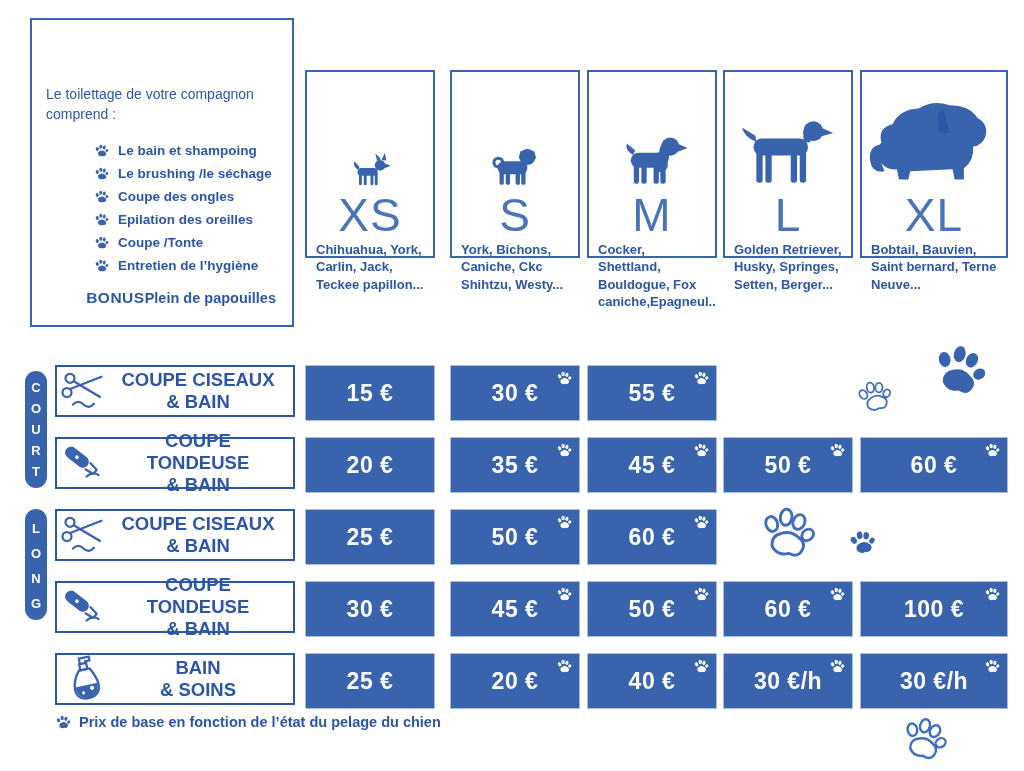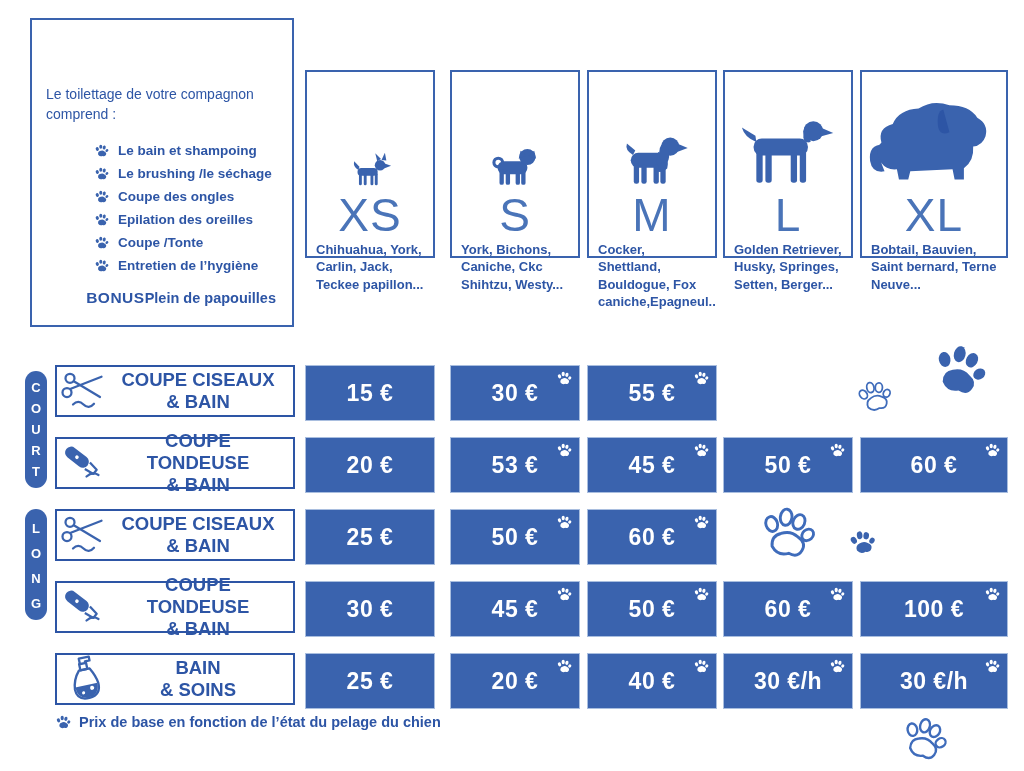--- a/index.html
+++ b/index.html
@@ -339,21 +339,21 @@
       <span>55 €</span>
       <svg class="cell-paw">
         <use href="#paw-fill"></use>
       </svg>
     </div>
 
   <div class="cell r1 c0">
       <span>20 €</span>
     </div>
   <div class="cell r1 c1">
-      <span>53 €</span>
+      <span>35 €</span>
       <svg class="cell-paw">
         <use href="#paw-fill"></use>
       </svg>
     </div>
   <div class="cell r1 c2">
       <span>45 €</span>
       <svg class="cell-paw">
         <use href="#paw-fill"></use>
       </svg>
     </div>

